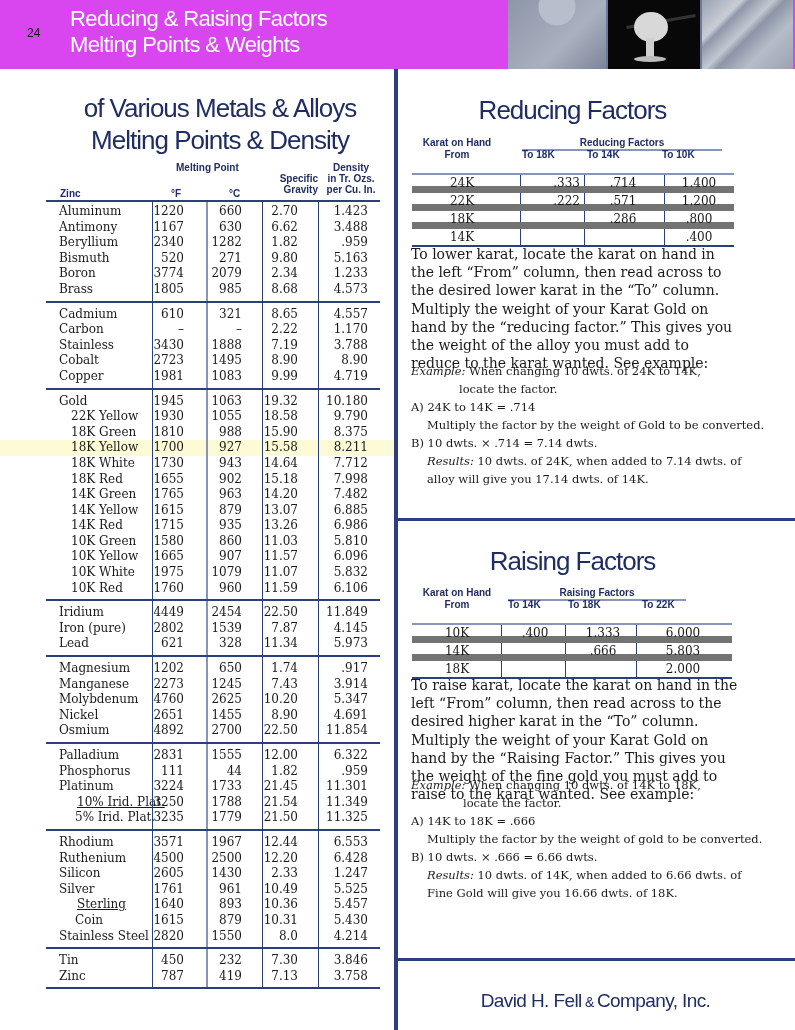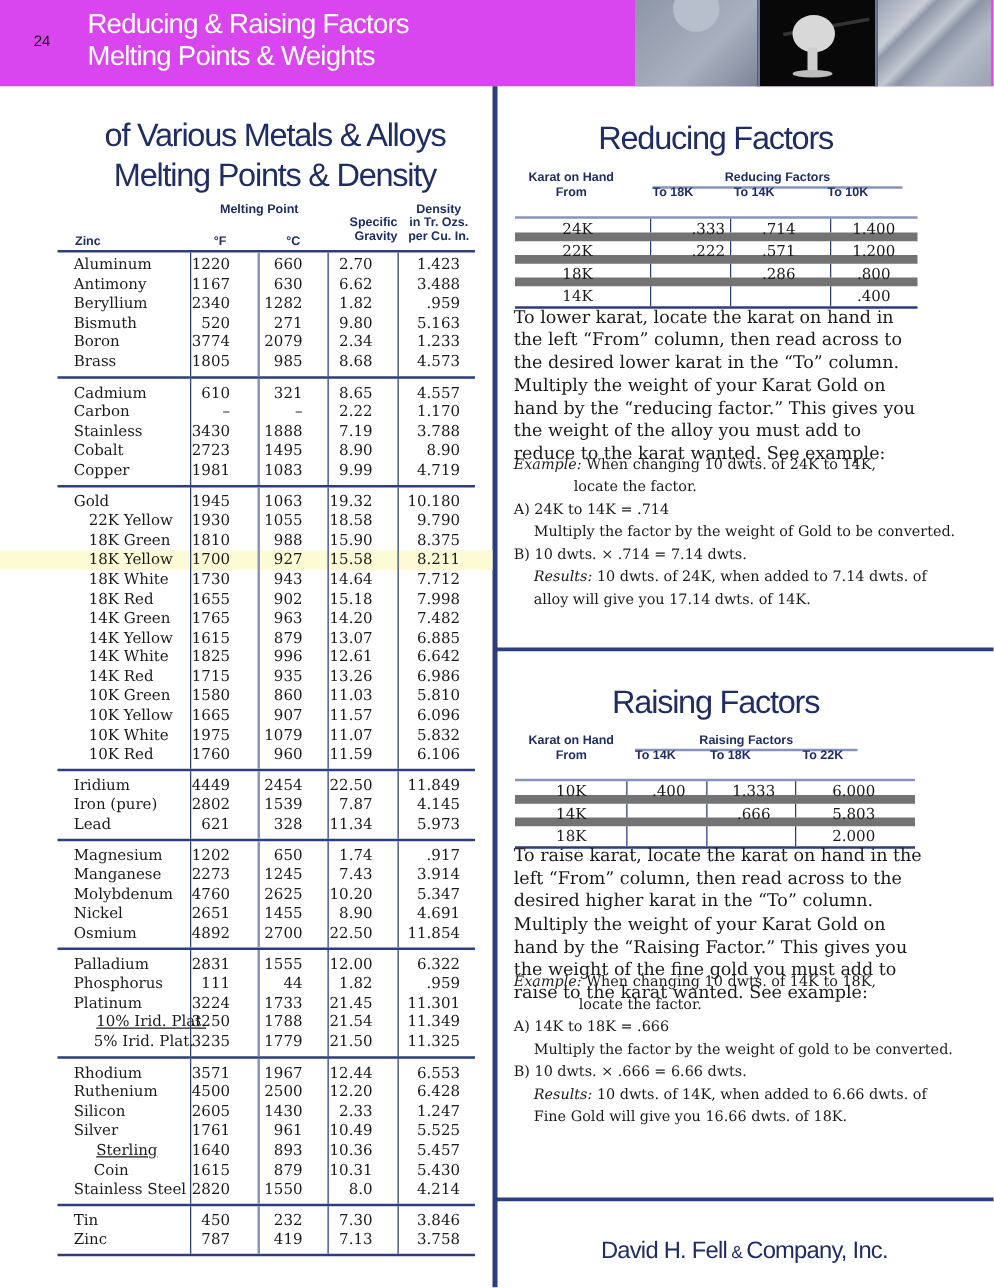--- a/index.html
+++ b/index.html
@@ -296,27 +296,20 @@
           <span class="c-d">7.482</span>
         </div>
         <div class="mrow">
           <span class="c-name ind1">14K Yellow</span>
           <span class="c-f">1615</span>
           <span class="c-c">879</span>
           <span class="c-sg">13.07</span>
           <span class="c-d">6.885</span>
         </div>
         <div class="mrow">
-          <span class="c-name ind1">14K White</span>
-          <span class="c-f">1825</span>
-          <span class="c-c">996</span>
-          <span class="c-sg">12.61</span>
-          <span class="c-d">6.642</span>
-        </div>
-        <div class="mrow">
           <span class="c-name ind1">14K Red</span>
           <span class="c-f">1715</span>
           <span class="c-c">935</span>
           <span class="c-sg">13.26</span>
           <span class="c-d">6.986</span>
         </div>
         <div class="mrow">
           <span class="c-name ind1">10K Green</span>
           <span class="c-f">1580</span>
           <span class="c-c">860</span>

